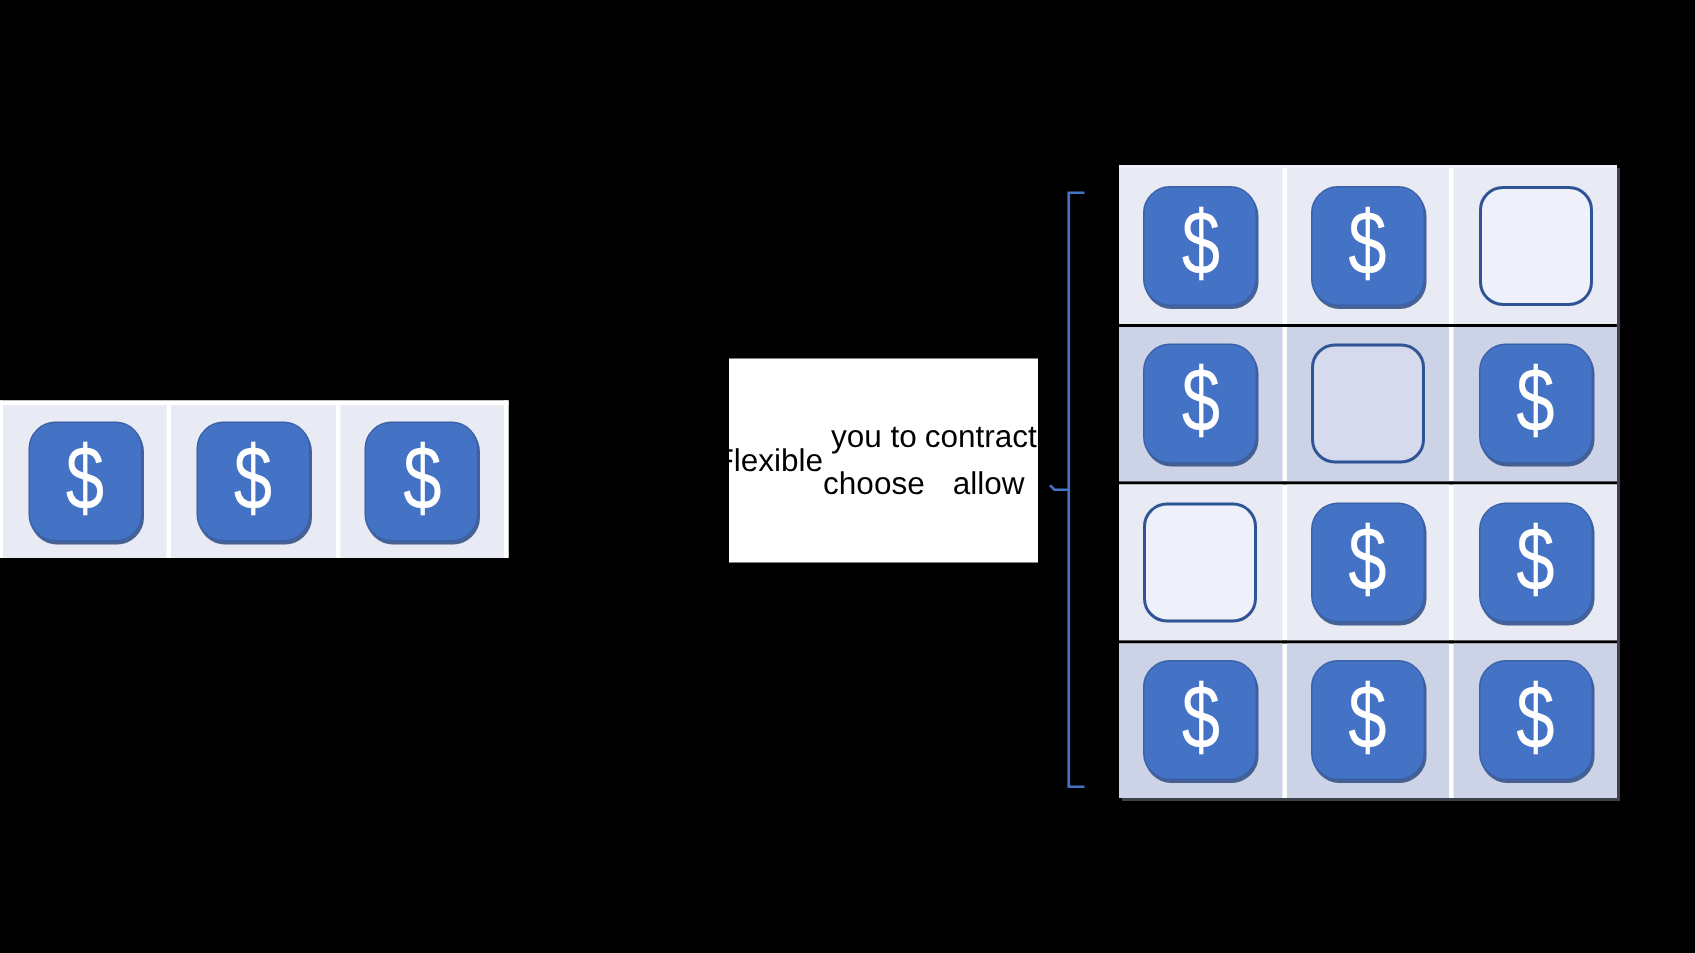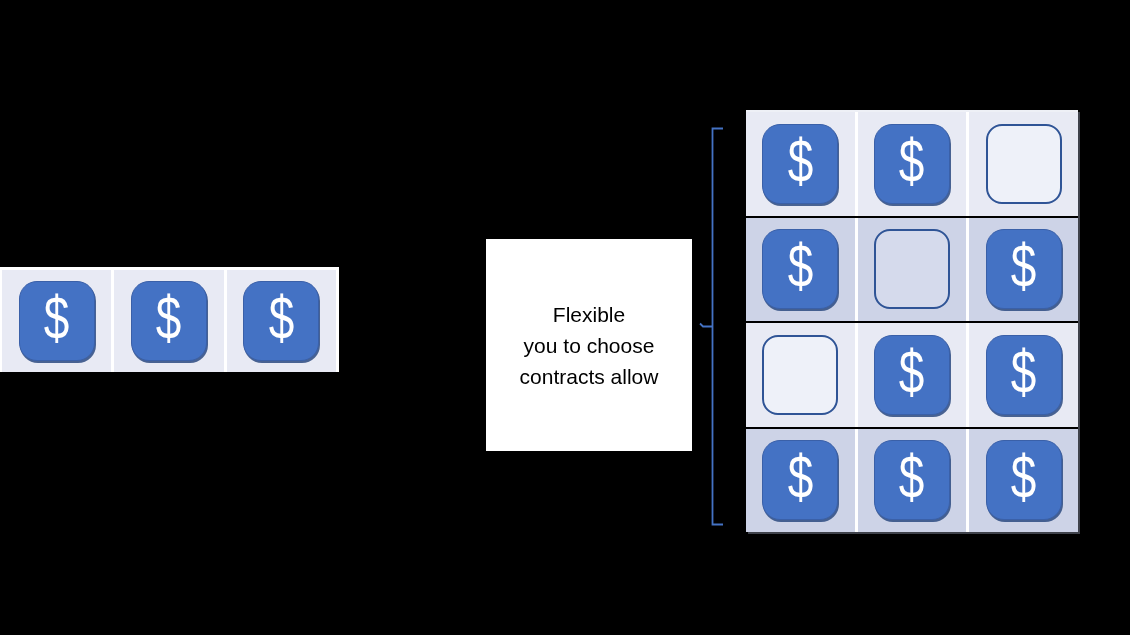--- a/index.html
+++ b/index.html
@@ -54,24 +54,24 @@
   .tile.empty{
     border:2px solid var(--empty-border,#2f5496);
     border-radius:16px;
   }
   .tile.empty.light{ background:var(--empty-light,#eef1f9); }
   .tile.empty.dark{ background:var(--empty-dark,#d5daec); }
 
   
   .callout{
     position:absolute;left:486px;top:239px;
-    width:206px;height:212px;
+    width:206px;height:136px;
     background:var(--callout-bg,#ffffff);
     color:var(--callout-color,#000000);
-    display:flex;flex-direction:column;
+    display:flex;flex-direction:row;
     align-items:center;justify-content:center;
     text-align:center;
     font-size:21px;line-height:31px;
   }
 
   
   .bracket{
     position:absolute;left:695px;top:120px;
     width:35px;height:415px;
   }

